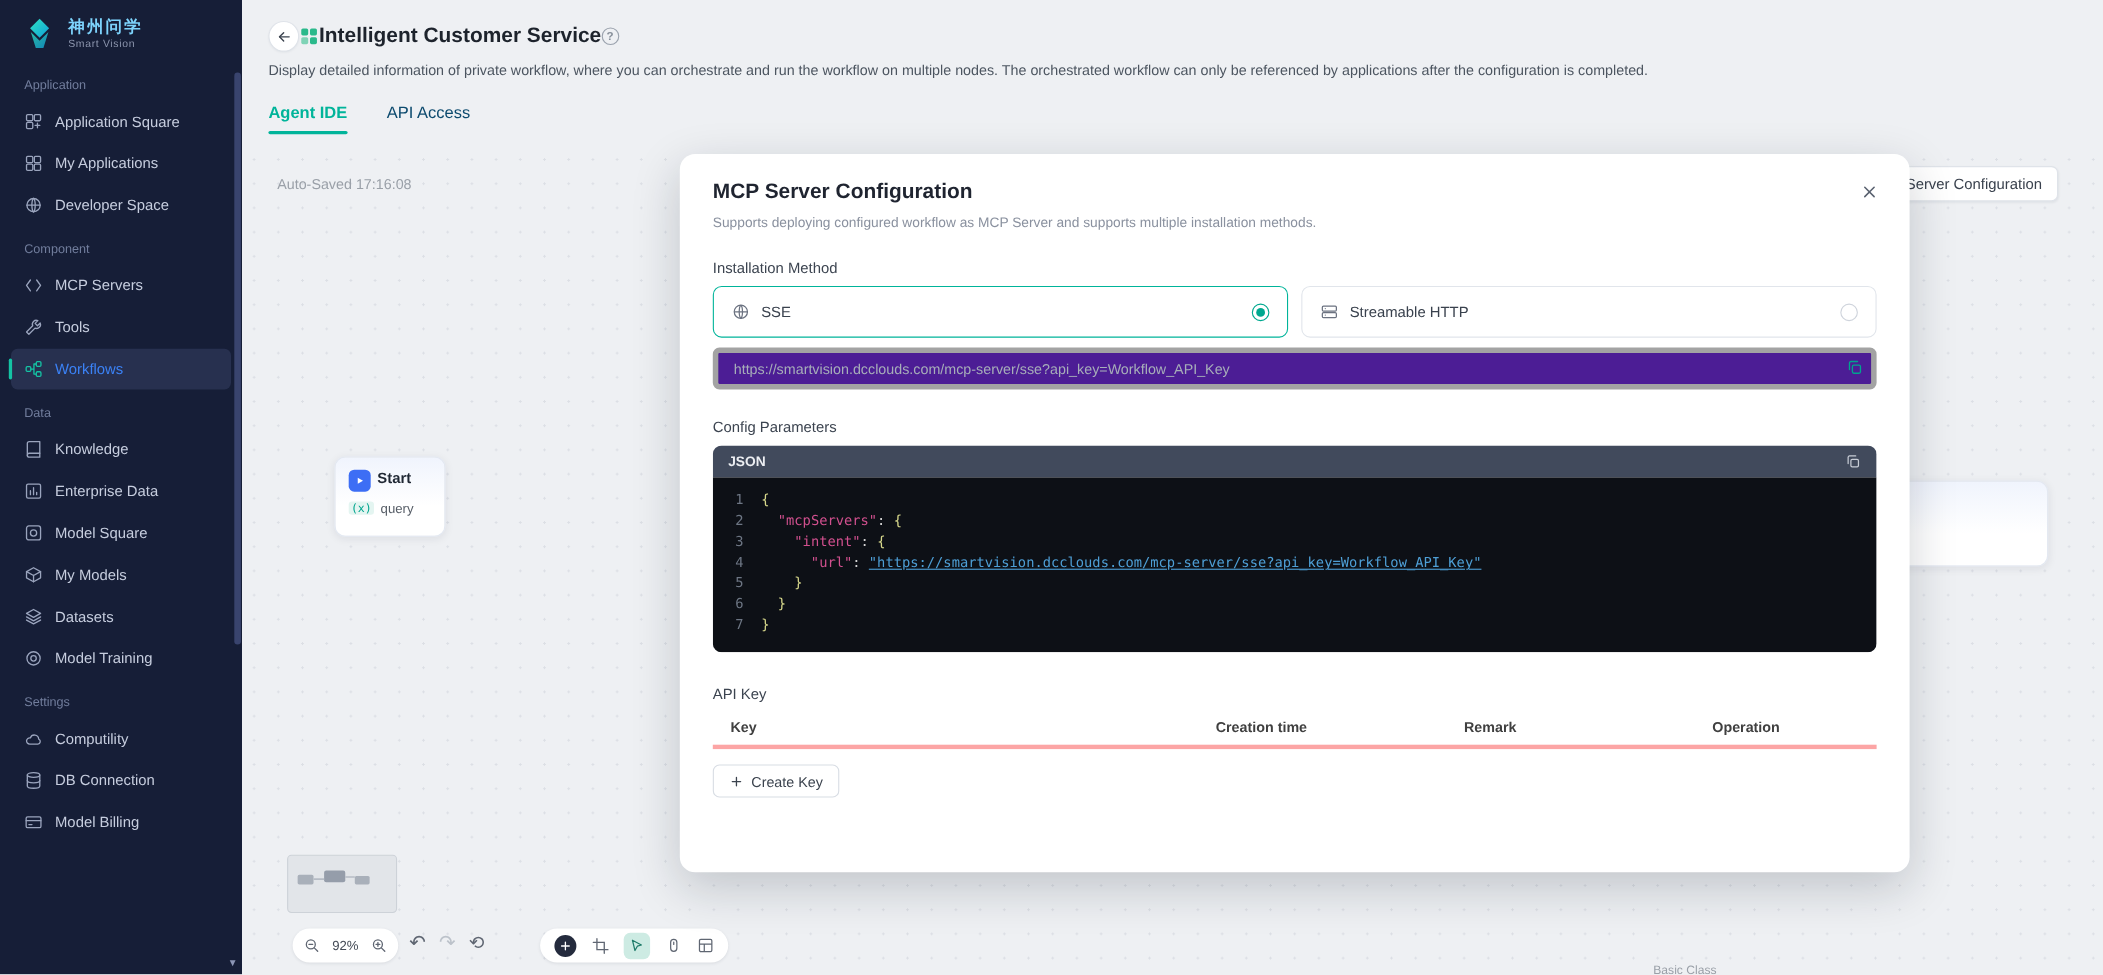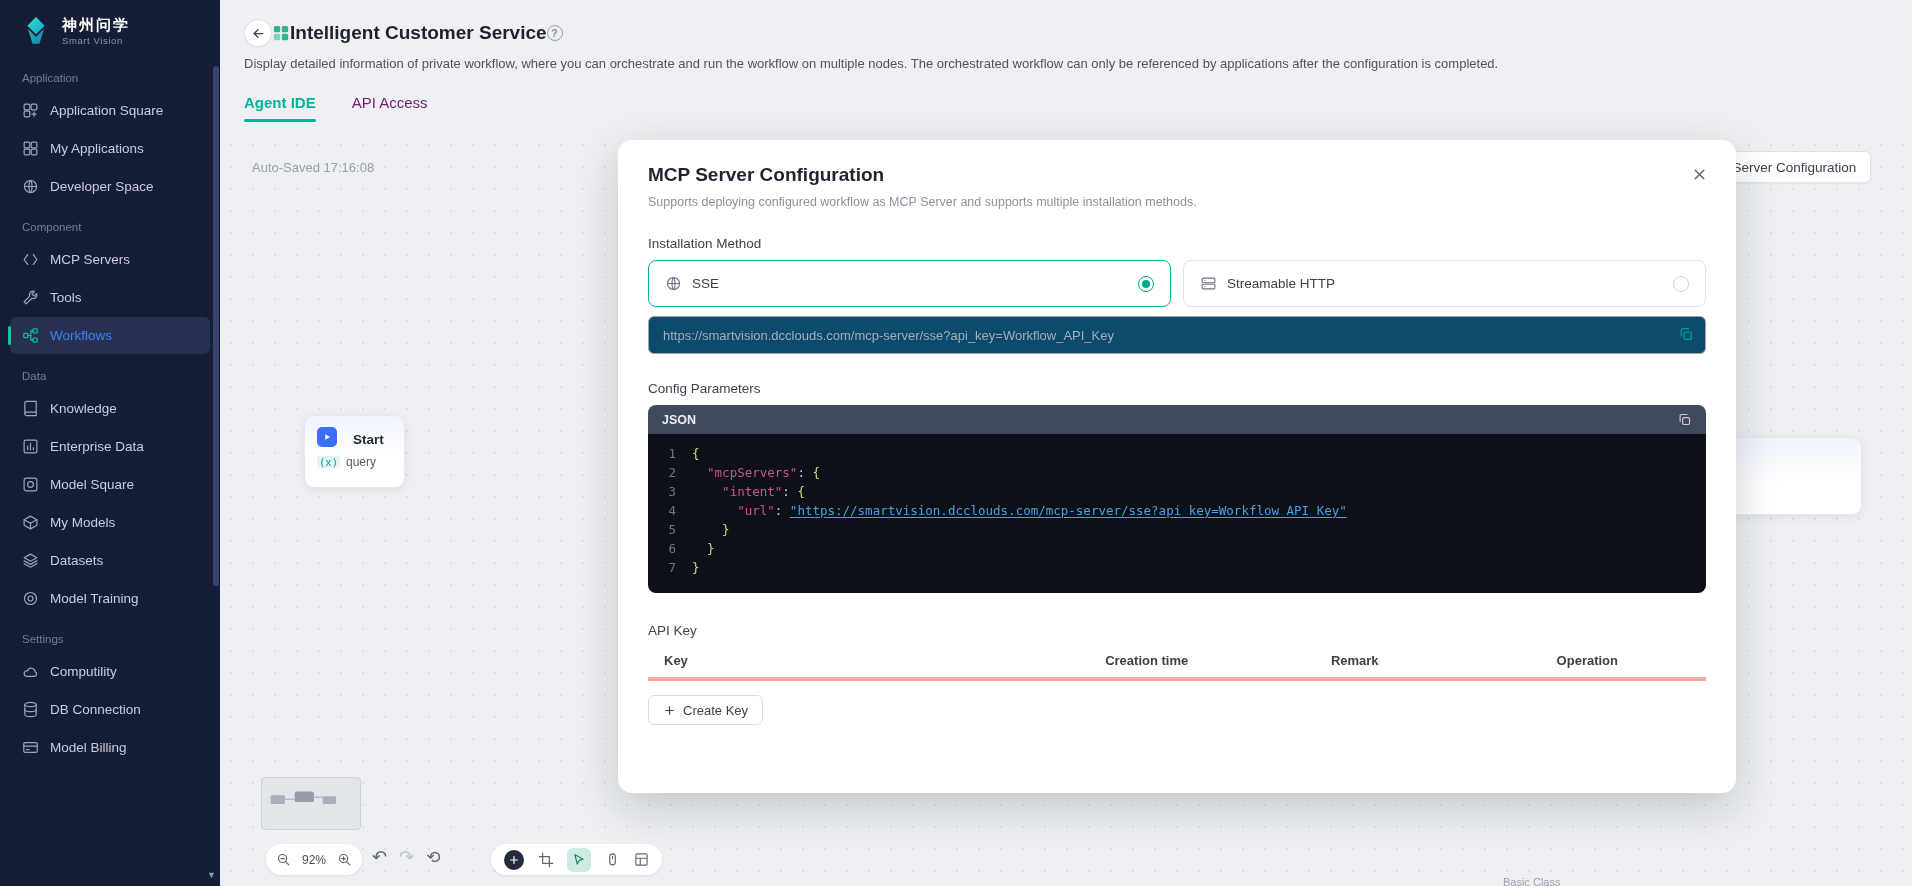--- a/index.html
+++ b/index.html
@@ -4,53 +4,53 @@
 <style>
   *{margin:0;padding:0;box-sizing:border-box}
   html,body{width:1912px;height:886px;overflow:hidden}
   body{font-family:"Liberation Sans",sans-serif;background:#eef0f3;color:#222}
   .app{position:relative;width:1912px;height:886px;overflow:hidden;background:#eef0f3}
 
   
   .sidebar{position:absolute;left:0;top:0;bottom:0;width:220px;background:#161e37;z-index:10}
   .logo-row{display:flex;align-items:center;gap:10px;padding:15px 0 10px 20px}
   .logo-mark{width:32px;height:32px;flex:none}
-  .logo-title{font-size:15px;font-weight:bold;color:#ffffff;letter-spacing:2px;line-height:17px}
+  .logo-title{font-size:15px;font-weight:bold;color:#7dd3fc;letter-spacing:2px;line-height:17px}
   .logo-sub{font-size:9.5px;color:#8d96ae;letter-spacing:.6px;margin-top:2px}
   .nav-section-label{font-size:11.5px;color:#717d9c;padding:15px 0 7px 22px}
   .nav-item{position:relative;display:flex;align-items:center;gap:11px;height:37px;margin:1px 10px;padding-left:12px;border-radius:6px;font-size:13.5px;color:#c6cdde;cursor:pointer}
   .nav-item .nav-icon{display:flex;color:#9aa4bd}
   .nav-item .nav-icon svg{width:17px;height:17px}
   .nav-item.active{background:#27304f;color:#3b82f6;font-weight:normal}
   .nav-item.active .nav-icon{color:#14c3a4}
   .active-bar{position:absolute;left:-2px;top:9px;width:3px;height:19px;border-radius:2px;background:#14c3a4}
   .side-scroll{position:absolute;right:1px;top:66px;width:6px;height:520px;background:#39446e;border-radius:3px;cursor:pointer}
   .side-scroll-arrow{position:absolute;right:1px;bottom:4px;width:15px;height:15px;color:#8b95b5;font-size:9px;display:flex;align-items:center;justify-content:center;cursor:pointer}
 
   
   .main{position:absolute;left:220px;top:0;right:0;bottom:0}
   .topbar{position:absolute;top:19px;left:24px;display:flex;align-items:center;z-index:2}
   .back-btn{width:28px;height:28px;border-radius:50%;background:#fff;border:1px solid #dfe3e9;display:flex;align-items:center;justify-content:center;color:#39414d;cursor:pointer;box-shadow:0 1px 2px rgba(25,35,55,.05)}
   .app-mini-icon{display:flex}
   .page-title{font-size:19px;font-weight:bold;color:#1d232c}
   .help-icon{width:16px;height:16px;border-radius:50%;border:1.4px solid #9aa2ad;color:#868e99;font-size:10.5px;font-weight:bold;display:flex;align-items:center;justify-content:center}
   .page-desc{position:absolute;top:56px;left:24px;right:70px;font-size:13px;color:#4c5560;z-index:2}
   .tabs{position:absolute;top:94px;left:24px;display:flex;gap:36px;z-index:2}
-  .tab{position:relative;font-size:15px;color:#701a75;padding-bottom:11px;cursor:pointer}
+  .tab{position:relative;font-size:15px;color:#0c4a6e;padding-bottom:11px;cursor:pointer}
   .tab.active{color:#00b49a;font-weight:bold}
   .tab.active::after{content:"";position:absolute;left:0;right:0;bottom:0;height:3px;border-radius:2px;background:#00b49a}
 
   
   .canvas{position:absolute;left:0;top:134px;right:0;bottom:0;background-image:radial-gradient(#dcdfe5 1px,transparent 1.2px);background-size:22px 22px}
   .autosave{position:absolute;left:32px;top:26px;font-size:13px;color:#9aa0a8}
   .cv-btn{position:absolute;display:inline-flex;align-items:center;gap:8px;height:32px;padding:0 14px;background:#fff;border:1px solid #dfe3e9;border-radius:6px;font-size:13.5px;color:#39414d;box-shadow:0 1px 2px rgba(25,35,55,.06);cursor:pointer;white-space:nowrap}
   .cv-round{position:absolute;width:32px;height:32px;border-radius:50%;background:#fff;border:1px solid #dfe3e9;display:flex;align-items:center;justify-content:center;color:#4b5563;cursor:pointer;box-shadow:0 1px 2px rgba(25,35,55,.06)}
 
   .node{position:absolute;background:linear-gradient(180deg,#f0f4fd,#ffffff 62%);border:1px solid #e3e8f1;border-radius:10px;box-shadow:0 2px 8px rgba(20,30,55,.08);cursor:grab}
-  .node-head{display:flex;align-items:flex-end;gap:16px;padding:11px 12px 0 12px}
+  .node-head{display:flex;align-items:flex-start;gap:6px;padding:11px 12px 0 12px}
   .node-ic{width:20px;height:20px;border-radius:5px;display:flex;align-items:center;justify-content:center;flex:none}
   .node-ic.start{background:#3d6ef5}
   .node-ic.end{background:#f15b5b}
   .node-title{font-size:13.5px;font-weight:bold;color:#1f2733}
   .node-sub{display:flex;align-items:center;gap:6px;padding:8px 12px 0 12px}
   .param-badge{font-family:"DejaVu Sans Mono",monospace;font-size:10.5px;color:#00a58e;background:#e4f5f1;border-radius:3px;padding:0 2px}
   .param-name{font-size:12px;color:#555c66}
   .out-label{font-size:11px;color:#707984}
   .out-value{font-size:11px;color:#00a58e}
 
@@ -78,21 +78,21 @@
   .modal-sub{margin-top:9px;font-size:12.5px;color:#8a919f}
   .fld-label{margin-top:27px;font-size:13.5px;color:#3c4450}
   .opt-row{display:flex;gap:12px;margin-top:9px}
   .opt{flex:1;display:flex;align-items:center;gap:10px;height:47px;padding:0 16px;border:1px solid #e1e5eb;border-radius:8px;background:#fff;cursor:pointer;font-size:13.5px;color:#39414d}
   .opt .opt-icon{display:flex;color:#6b7280}
   .opt.selected{border:1.5px solid #00b49a}
   .radio{margin-left:auto;width:16px;height:16px;border-radius:50%;border:1.5px solid #cfd4dc;position:relative;flex:none}
   .opt.selected .radio{border-color:#00a88f}
   .opt.selected .radio::after{content:"";position:absolute;inset:3px;border-radius:50%;background:#00a88f}
   .url-wrap{position:relative;margin-top:9px}
-  .url-input{width:100%;height:38px;background:#0c4a6e;border:1px solid #a3a3a3;border-radius:6px;padding:0 40px 0 14px;font-size:13px;color:#a7aeb9;font-family:"Liberation Sans",sans-serif}
+  .url-input{width:100%;height:38px;background:#4c1d95;border:5px solid #a3a3a3;border-radius:6px;padding:0 40px 0 14px;font-size:13px;color:#a7aeb9;font-family:"Liberation Sans",sans-serif}
   .copy-ic{position:absolute;right:12px;top:10px;color:#00a58e;cursor:pointer;display:flex}
   .code{margin-top:9px;border-radius:8px;overflow:hidden}
   .code-head{height:29px;background:#414a5c;display:flex;align-items:center;padding:0 14px;color:#eceef2;font-size:12.5px;font-weight:bold}
   .code-copy{margin-left:auto;color:#c8cdd6;cursor:pointer;display:flex}
   .code-body{background:#0d1016;padding:10px 0 0 0;height:159px}
   .code-line{display:flex;font-family:"DejaVu Sans Mono",monospace;font-size:12.5px;line-height:19px}
   .ln{width:28px;text-align:right;color:#6d7684;flex:none;margin-right:16px;user-select:none}
   .code-line span{white-space:pre}
   .tbl-head{margin-top:5px;display:grid;grid-template-columns:43% 22% 22% 13%;height:38px;align-items:center;border-bottom:4px solid #fca5a5;font-size:13px;font-weight:bold;color:#404040;padding:0 16px}
   .create-btn{margin-top:14px;display:inline-flex;align-items:center;gap:7px;height:30px;padding:0 14px;border:1px solid #d8dde4;border-radius:6px;background:#fff;font-size:13px;color:#3b434e;cursor:pointer}

